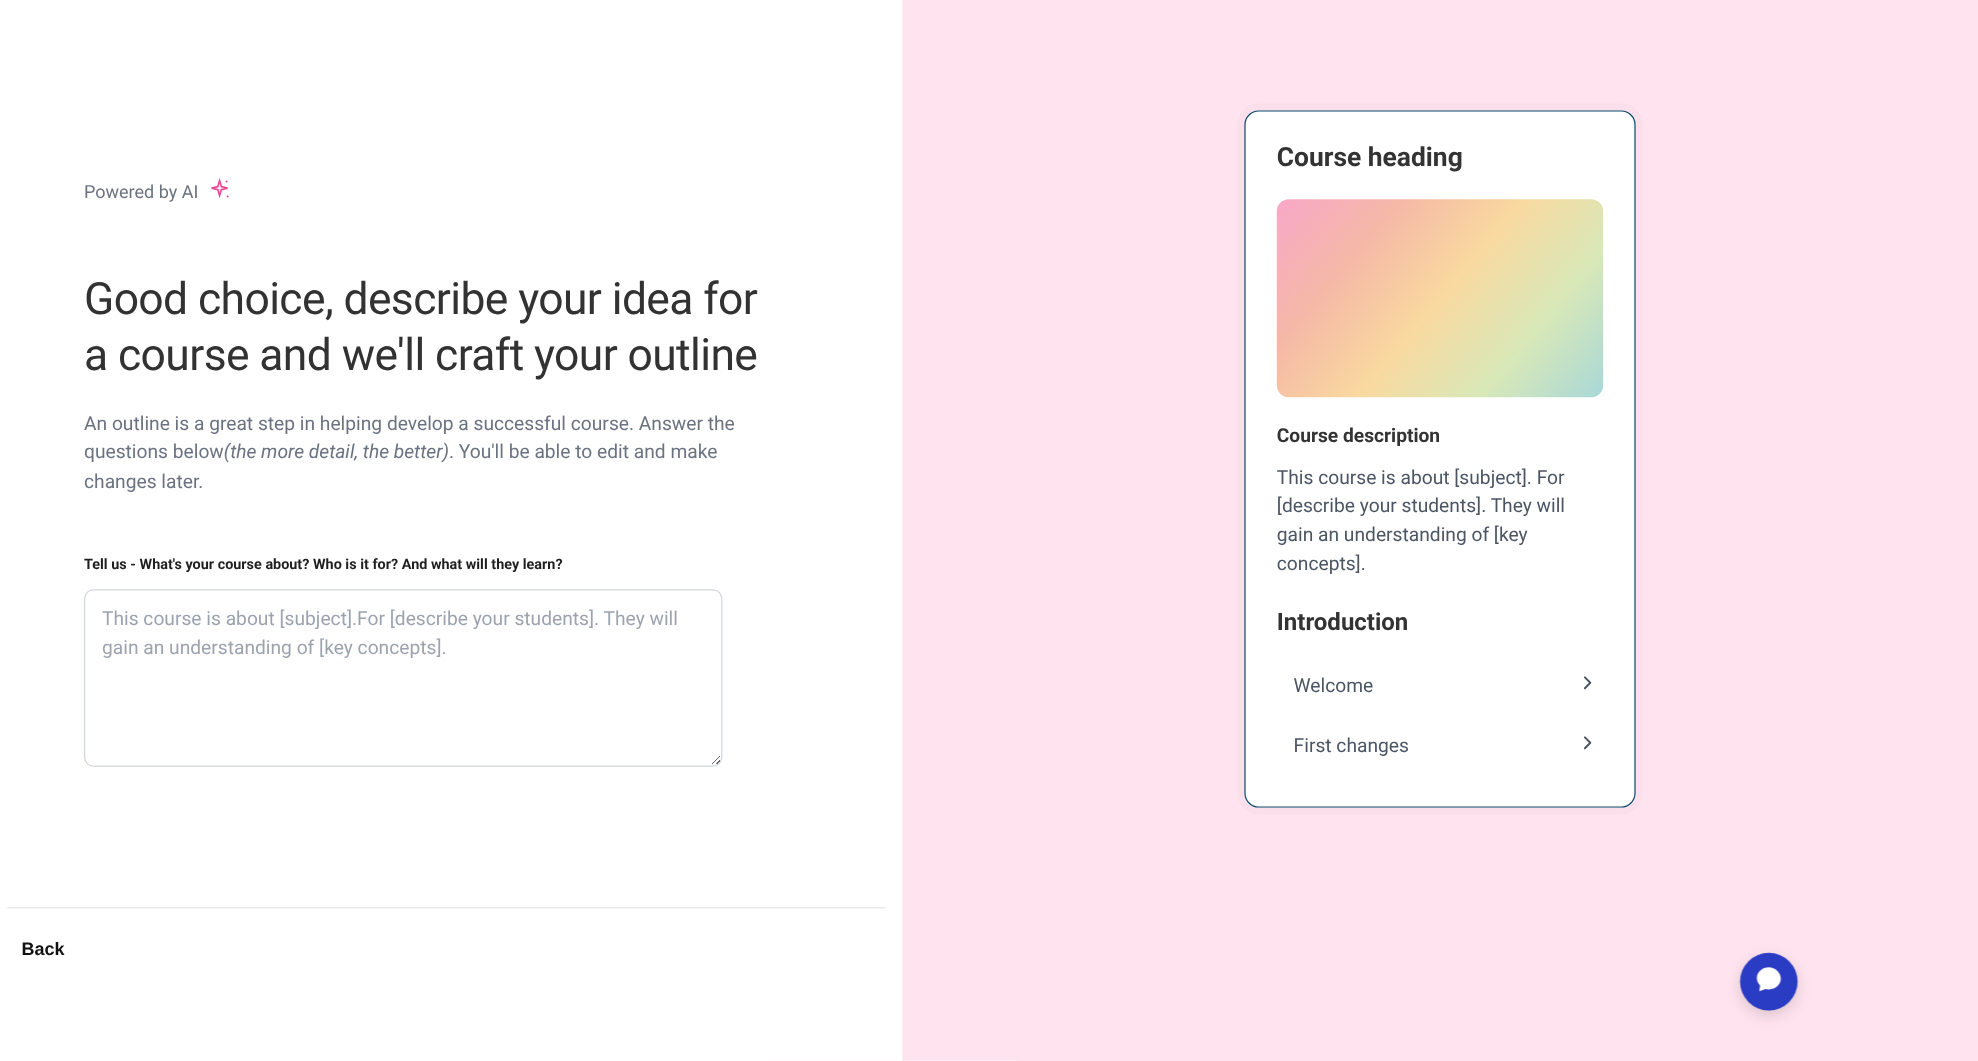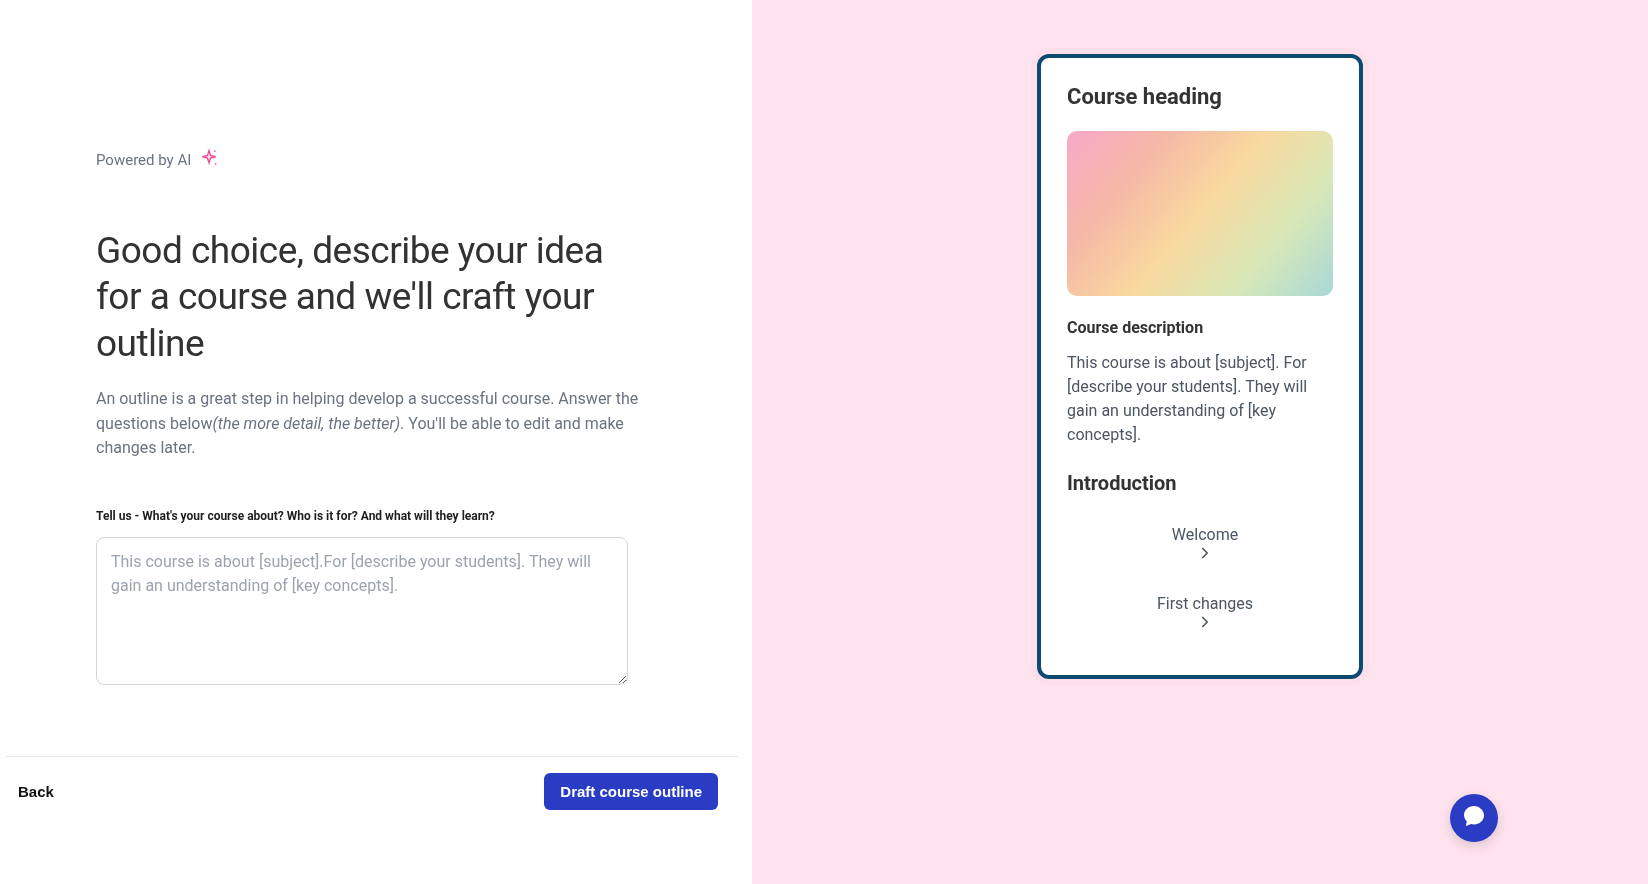--- a/index.html
+++ b/index.html
@@ -16,21 +16,21 @@
     }
     .left-panel {
       width: 752px;
       height: 100%;
       background: #fff;
       display: flex;
       flex-direction: column;
       position: relative;
     }
     .form-content {
-      padding: 148px 104px 0 96px;
+      padding: 148px 104px 0 70px;
       flex: 1;
     }
     .powered-by {
       display: flex;
       align-items: center;
       gap: 8px;
       color: #6b7280;
       font-size: 15px;
       margin-bottom: 56px;
     }
@@ -74,21 +74,21 @@
       resize: both;
       line-height: 1.5;
     }
     .course-textarea::placeholder {
       color: #9ca3af;
     }
     .footer-bar {
       border-top: 1px solid #e5e7eb;
       padding: 16px 20px 16px 0;
       display: flex;
-      justify-content: space-between;
+      justify-content: flex-start;
       align-items: center;
       gap: 16px;
       position: absolute;
       bottom: 58px;
       left: 6px;
       right: 14px;
     }
     .back-button {
       background: transparent;
       border: none;
@@ -114,24 +114,25 @@
       background: #ffe4ef;
       display: flex;
       align-items: flex-start;
       justify-content: center;
       padding-top: 54px;
       position: relative;
     }
     .preview-card {
       width: 326px;
       background: #fff;
-      border: 4px solid #0c4a6e;
+      border: 1px solid #0c4a6e;
       border-radius: 12px;
       padding: 26px;
       box-shadow: 0 0 0 6px rgba(0,0,0,0.015);
+      margin-top: 38px;
     }
     .preview-heading {
       font-size: 22px;
       font-weight: 700;
       color: #333;
       margin-bottom: 22px;
     }
     .preview-image {
       width: 100%;
       height: 165px;
@@ -158,21 +159,20 @@
       margin-bottom: 16px;
     }
     .lesson-item {
       display: flex;
       justify-content: space-between;
       align-items: center;
       padding: 14px 4px 14px 14px;
       font-size: 16px;
       color: #4b5563;
       cursor: pointer;
-      flex-direction: column;
     }
     .chevron-icon {
       width: 18px;
       height: 18px;
       color: #4b5563;
     }
     .chat-fab {
       position: fixed;
       bottom: 42px;
       right: 150px;
@@ -214,21 +214,20 @@
       <span>An outline is a great step in helping develop a successful course.  Answer the questions below</span><span class="subtext-italic">(the more detail, the better)</span><span>. You'll be able to edit and make changes later.</span>
     </p>
 
     <div class="prompt-label">Tell us - What's your course about? Who is it for? And what will they learn?</div>
 
     <textarea class="course-textarea" placeholder="This course is about [subject].For [describe your students]. They will gain an understanding of [key concepts]." style=""></textarea>
   </div>
 
   <div class="footer-bar">
     <button class="back-button">Back</button>
-    <button class="draft-button">Draft course outline</button>
   </div>
 </div>
 
 <div class="right-panel">
   <div class="preview-card">
     <div class="preview-heading">Course heading</div>
     <div class="preview-image"></div>
     <div class="preview-desc-label">Course description</div>
     <div class="preview-desc-text">This course is about [subject]. For [describe your students]. They will gain an understanding of [key concepts].</div>
     <div class="preview-section-title">Introduction</div>

